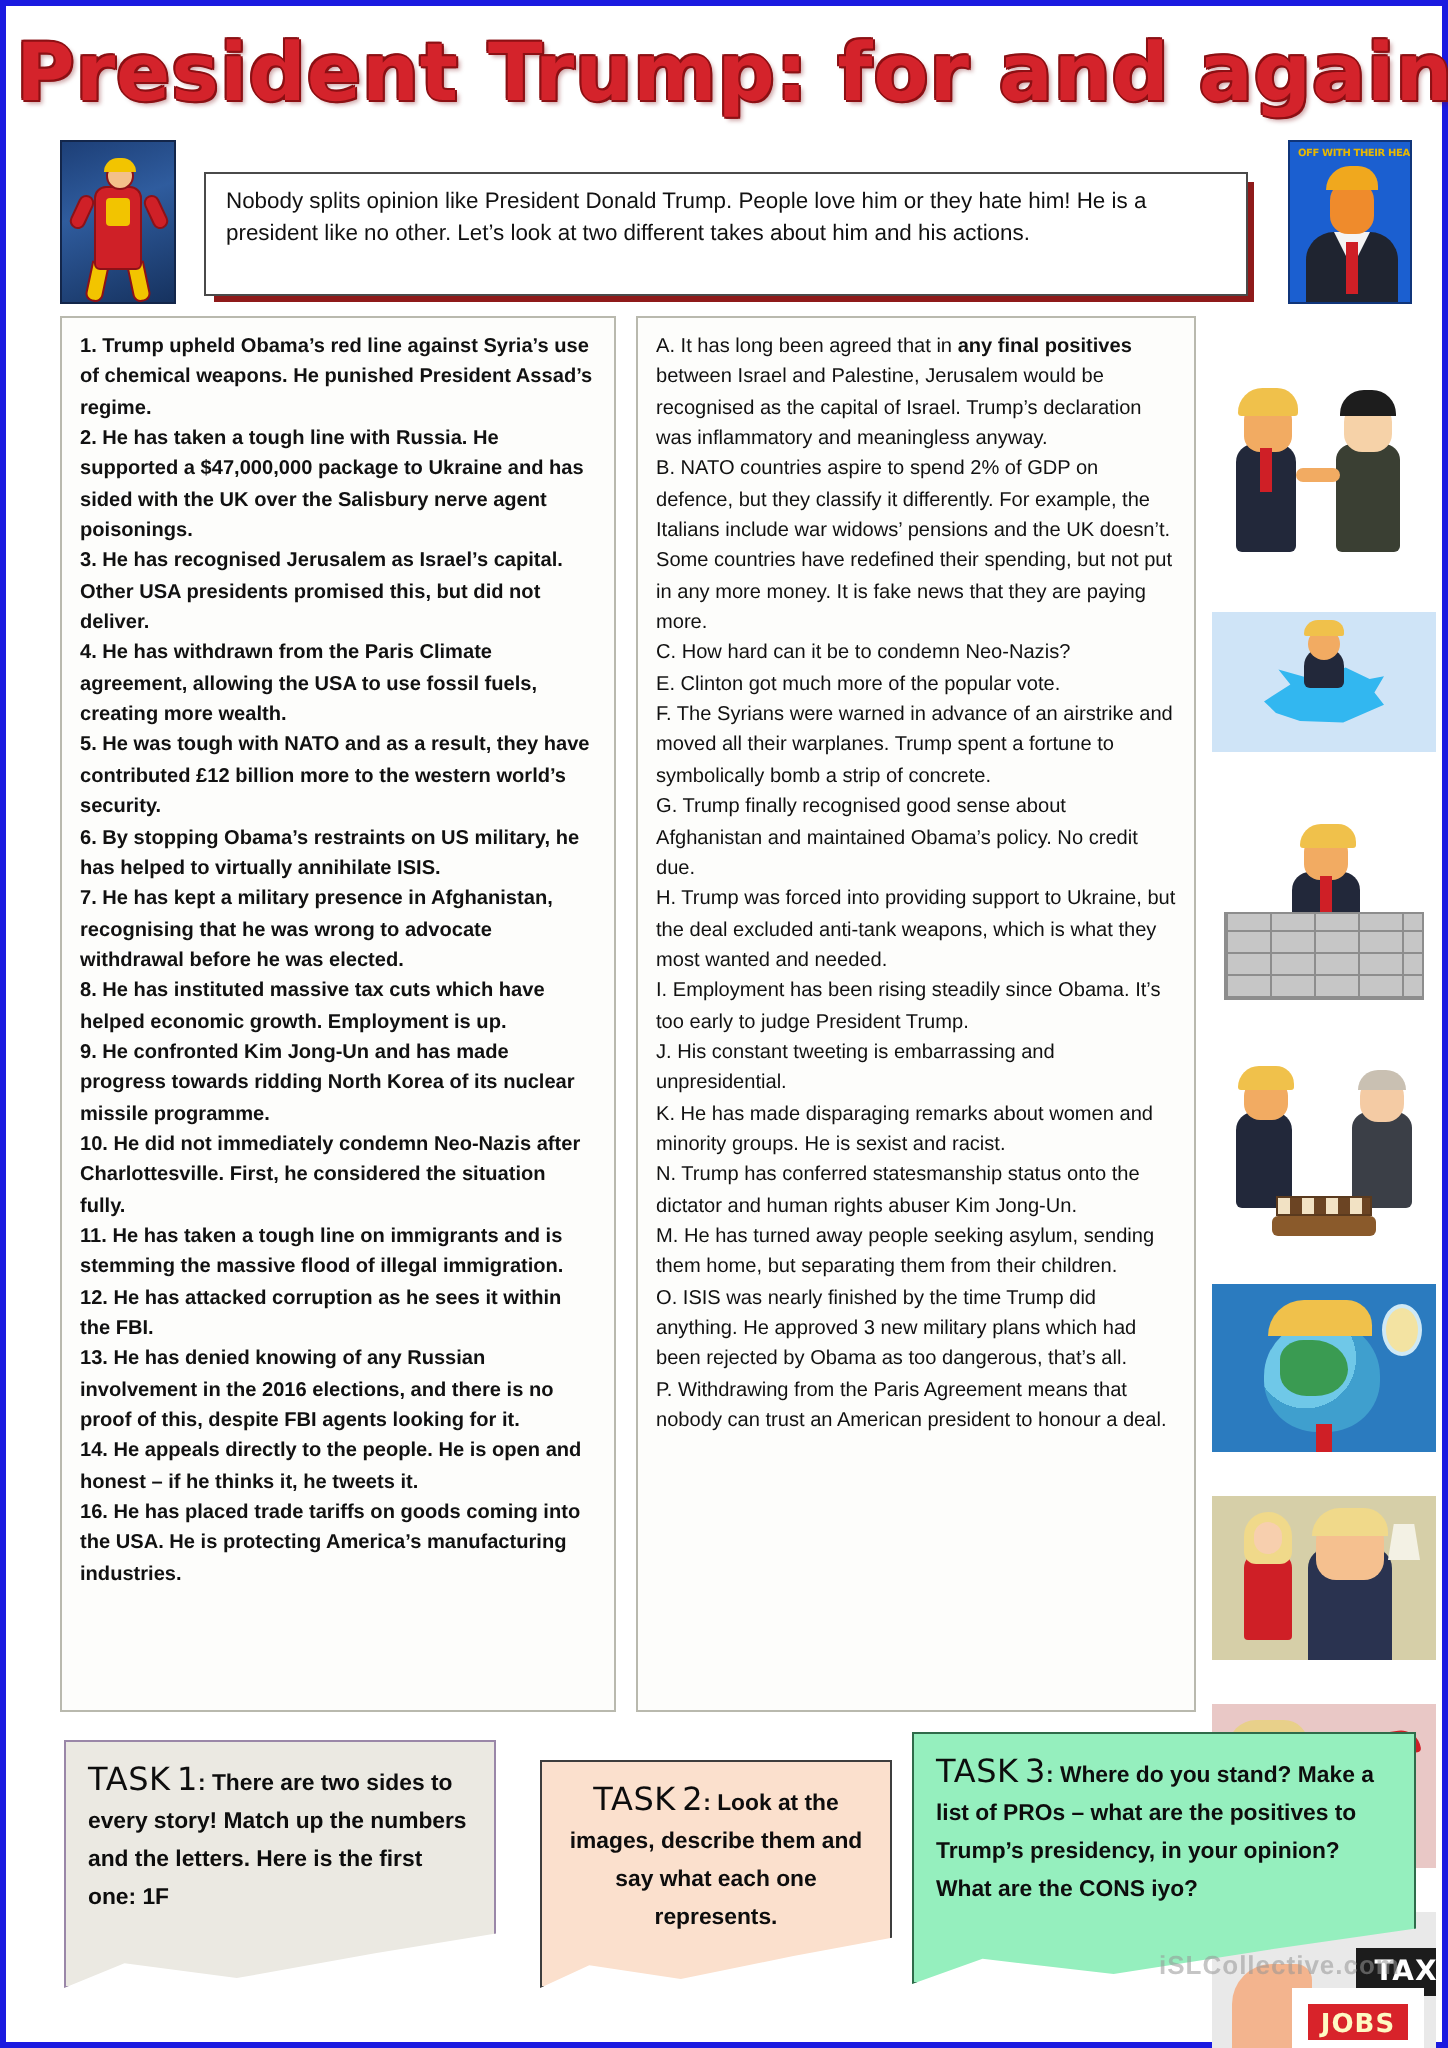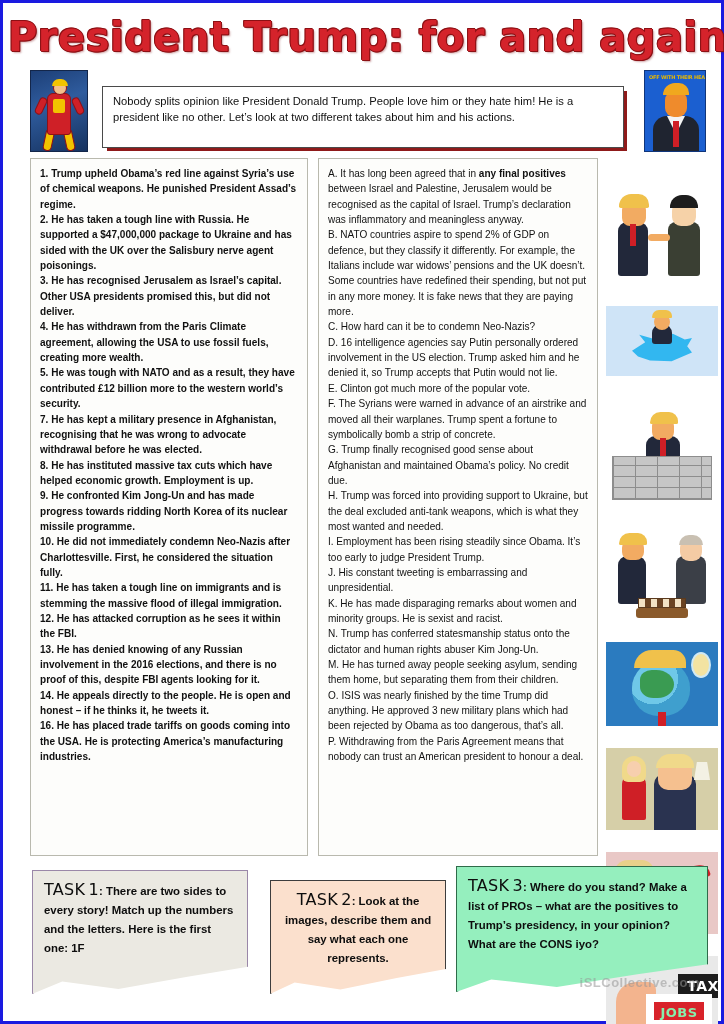--- a/index.html
+++ b/index.html
@@ -273,21 +273,21 @@
   
   .s8 { top: 798px; height: 78px; background: #e9e9e9; }
   .tax-box {
     position: absolute; left: 36px; top: 18px; width: 50px; height: 24px;
     background: #1c1c1c; color: #ffffff;
     font-family: "DejaVu Sans", sans-serif; font-size: 14px; font-weight: bold;
     text-align: center; line-height: 24px; letter-spacing: .5px; margin-left: 36px;
   }
   .jobs-box {
     position: absolute; left: 46px; top: 44px; width: 54px; height: 22px;
-    background: #d8232a; color: #86efac;
+    background: #d8232a; color: #fef9c3;
     font-family: "DejaVu Sans", sans-serif; font-size: 13px; font-weight: bold;
     text-align: center; line-height: 22px; letter-spacing: .5px;
     border: 2px solid #ffffff;
   }
   .jobs-white {
     position: absolute; left: 40px; top: 38px; width: 66px; height: 32px;
     background: #ffffff;
   }
 
   
@@ -358,36 +358,36 @@
       <div class="face fig"></div>
       <div class="hair fig"></div>
     </div>
 
     <div class="col col-left" id="col-for">
         <p>1. Trump upheld Obama’s red line against Syria’s use of chemical weapons. He punished President Assad’s regime.</p>
         <p>2. He has taken a tough line with Russia. He supported a $47,000,000 package to Ukraine and has sided with the UK over the Salisbury nerve agent poisonings.</p>
         <p>3. He has recognised Jerusalem as Israel’s capital. Other USA presidents promised this, but did not deliver.</p>
         <p>4. He has withdrawn from the Paris Climate agreement, allowing the USA to use fossil fuels, creating more wealth.</p>
         <p>5. He was tough with NATO and as a result, they have contributed £12 billion more to the western world’s security.</p>
+        <p>6. By stopping Obama’s restraints on US military, he has helped to virtually annihilate ISIS.</p>
         <p>7. He has kept a military presence in Afghanistan, recognising that he was wrong to advocate withdrawal before he was elected.</p>
         <p>8. He has instituted massive tax cuts which have helped economic growth. Employment is up.</p>
         <p>9. He confronted Kim Jong-Un and has made progress towards ridding North Korea of its nuclear missile programme.</p>
         <p>10. He did not immediately condemn Neo-Nazis after Charlottesville. First, he considered the situation fully.</p>
         <p>11. He has taken a tough line on immigrants and is stemming the massive flood of illegal immigration.</p>
         <p>12. He has attacked corruption as he sees it within the FBI.</p>
         <p>13. He has denied knowing of any Russian involvement in the 2016 elections, and there is no proof of this, despite FBI agents looking for it.</p>
         <p>14. He appeals directly to the people. He is open and honest – if he thinks it, he tweets it.</p>
         <p>16. He has placed trade tariffs on goods coming into the USA. He is protecting America’s manufacturing industries.</p>
       </div>
 
     <div class="col col-right" id="col-against">
         <p>A. It has long been agreed that in <b>any final positives</b> between Israel and Palestine, Jerusalem would be recognised as the capital of Israel. Trump’s declaration was inflammatory and meaningless anyway.</p>
         <p>B. NATO countries aspire to spend 2% of GDP on defence, but they classify it differently. For example, the Italians include war widows’ pensions and the UK doesn’t. Some countries have redefined their spending, but not put in any more money. It is fake news that they are paying more.</p>
         <p>C. How hard can it be to condemn Neo-Nazis?</p>
-        <p>D. 16 intelligence agencies say Putin personally ordered involvement in the US election. Trump asked him and he denied it, so Trump accepts that Putin would not lie.</p>
         <p>E. Clinton got much more of the popular vote.</p>
         <p>F. The Syrians were warned in advance of an airstrike and moved all their warplanes. Trump spent a fortune to symbolically bomb a strip of concrete.</p>
         <p>G. Trump finally recognised good sense about Afghanistan and maintained Obama’s policy. No credit due.</p>
         <p>H. Trump was forced into providing support to Ukraine, but the deal excluded anti-tank weapons, which is what they most wanted and needed.</p>
         <p>I. Employment has been rising steadily since Obama. It’s too early to judge President Trump.</p>
         <p>J. His constant tweeting is embarrassing and unpresidential.</p>
         <p>K. He has made disparaging remarks about women and minority groups. He is sexist and racist.</p>
         <p>N. Trump has conferred statesmanship status onto the dictator and human rights abuser Kim Jong-Un.</p>
         <p>M. He has turned away people seeking asylum, sending them home, but separating them from their children.</p>
         <p>O. ISIS was nearly finished by the time Trump did anything. He approved 3 new military plans which had been rejected by Obama as too dangerous, that’s all.</p>

